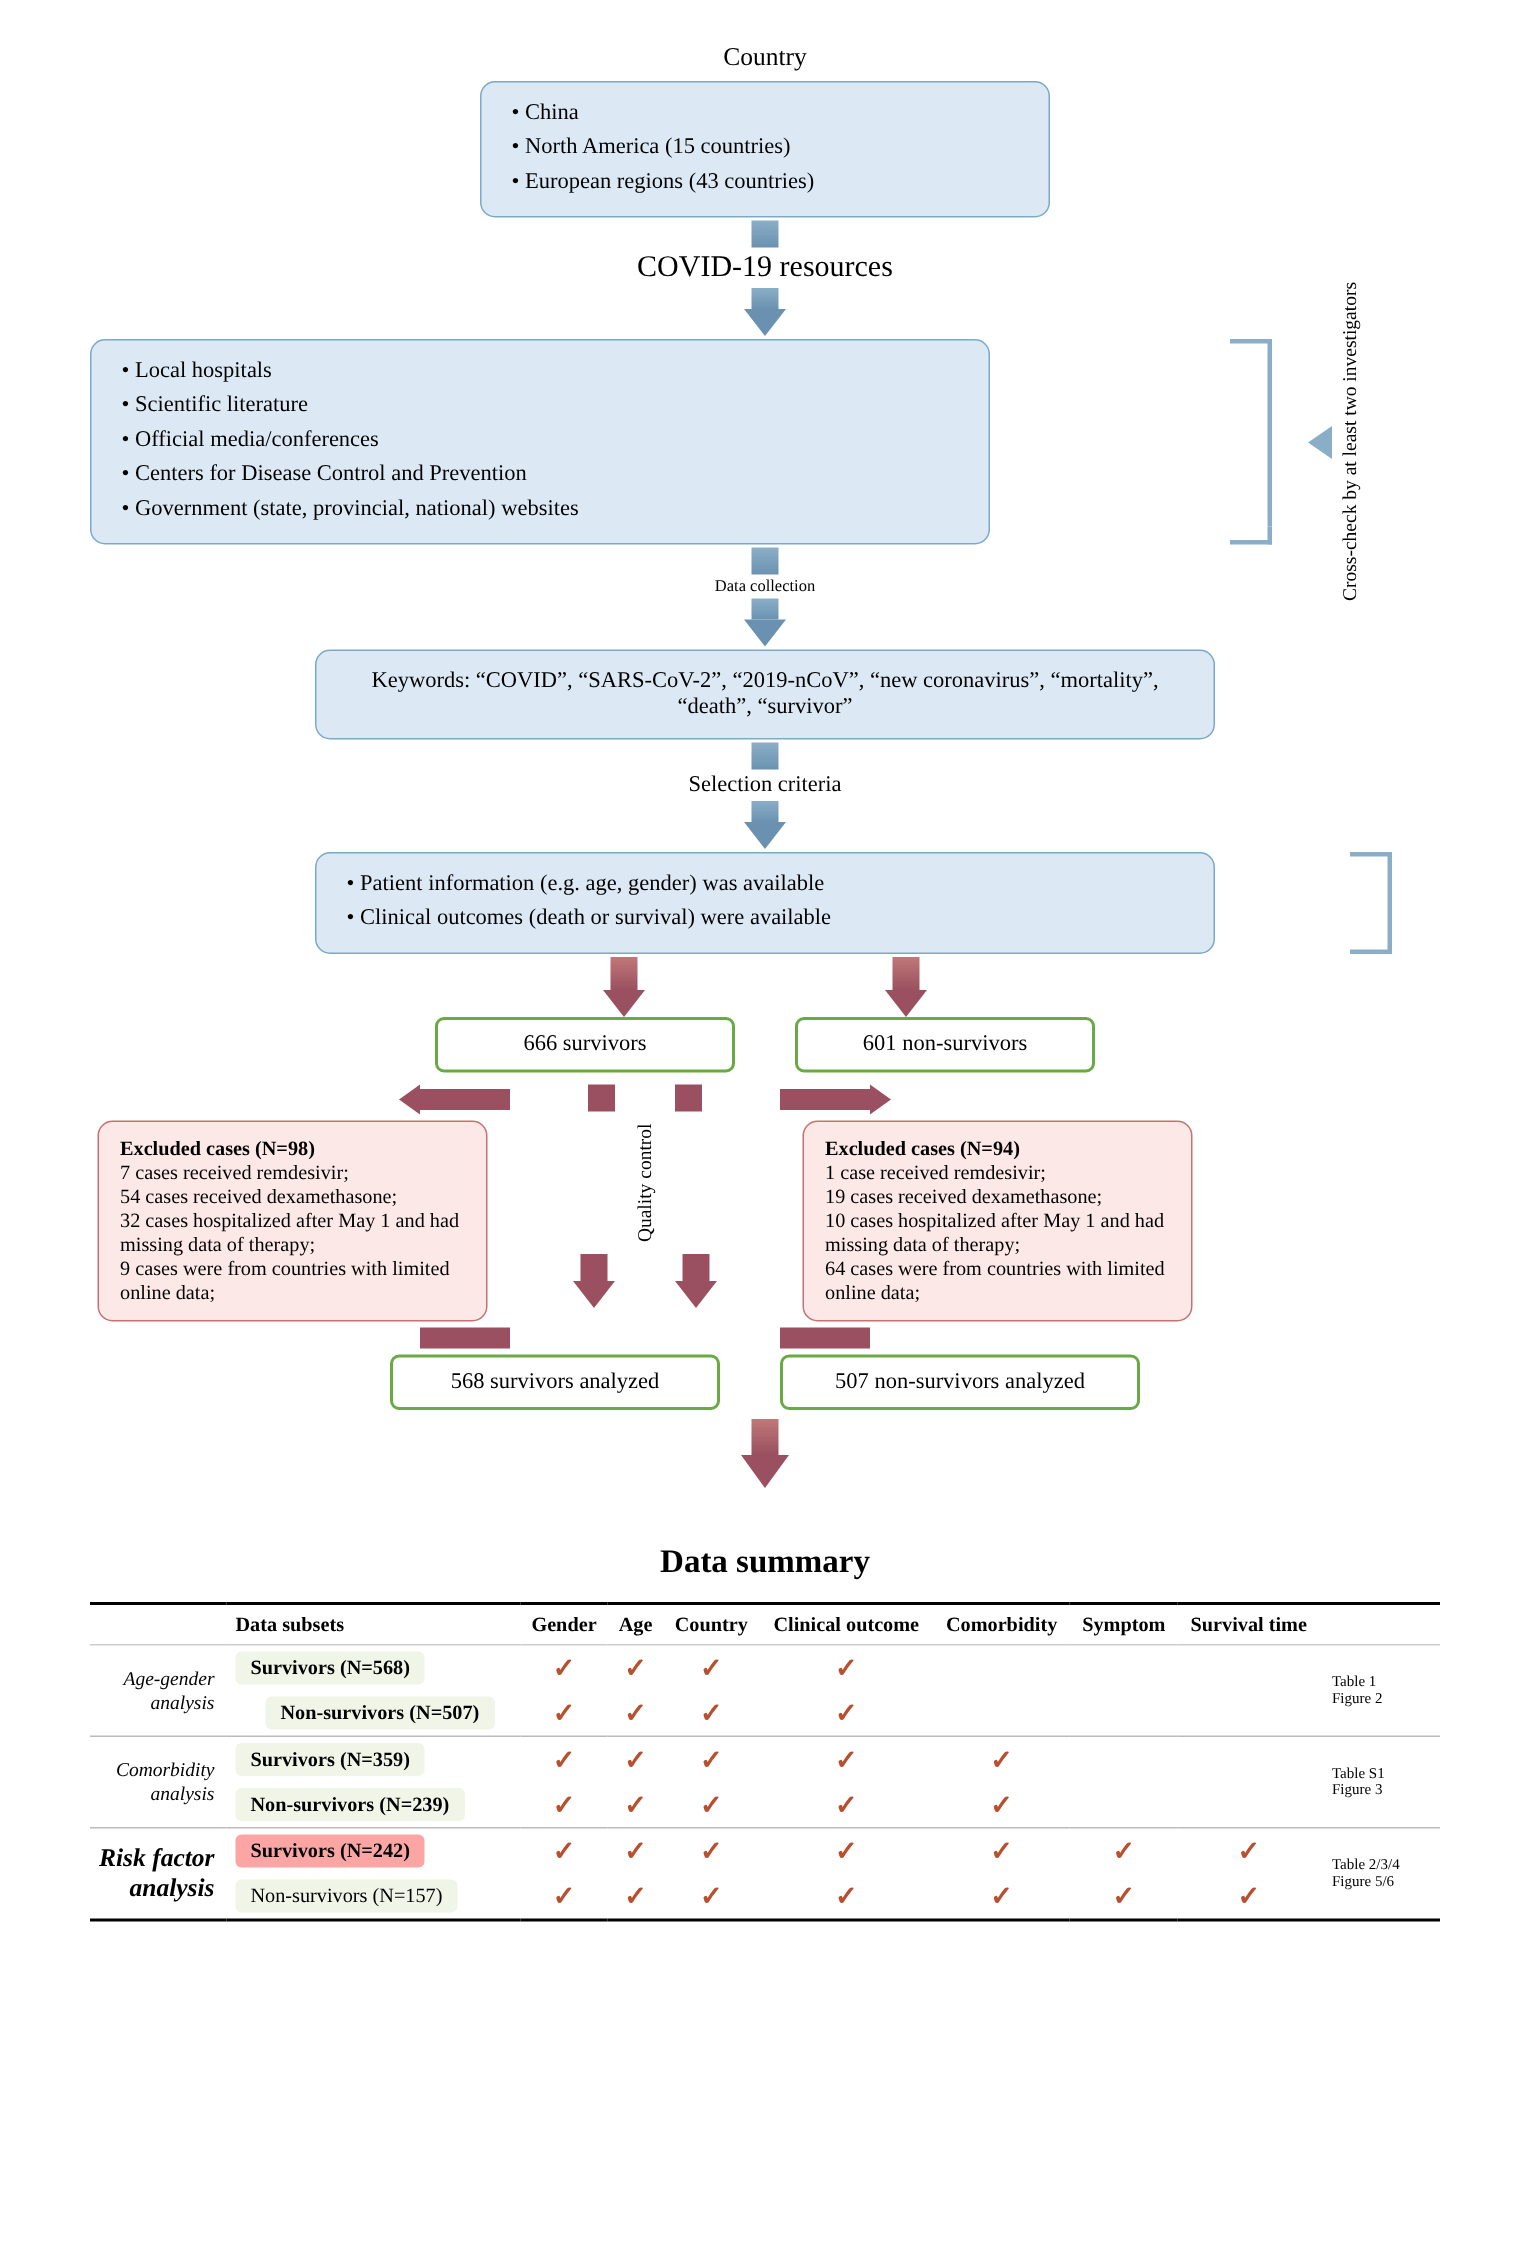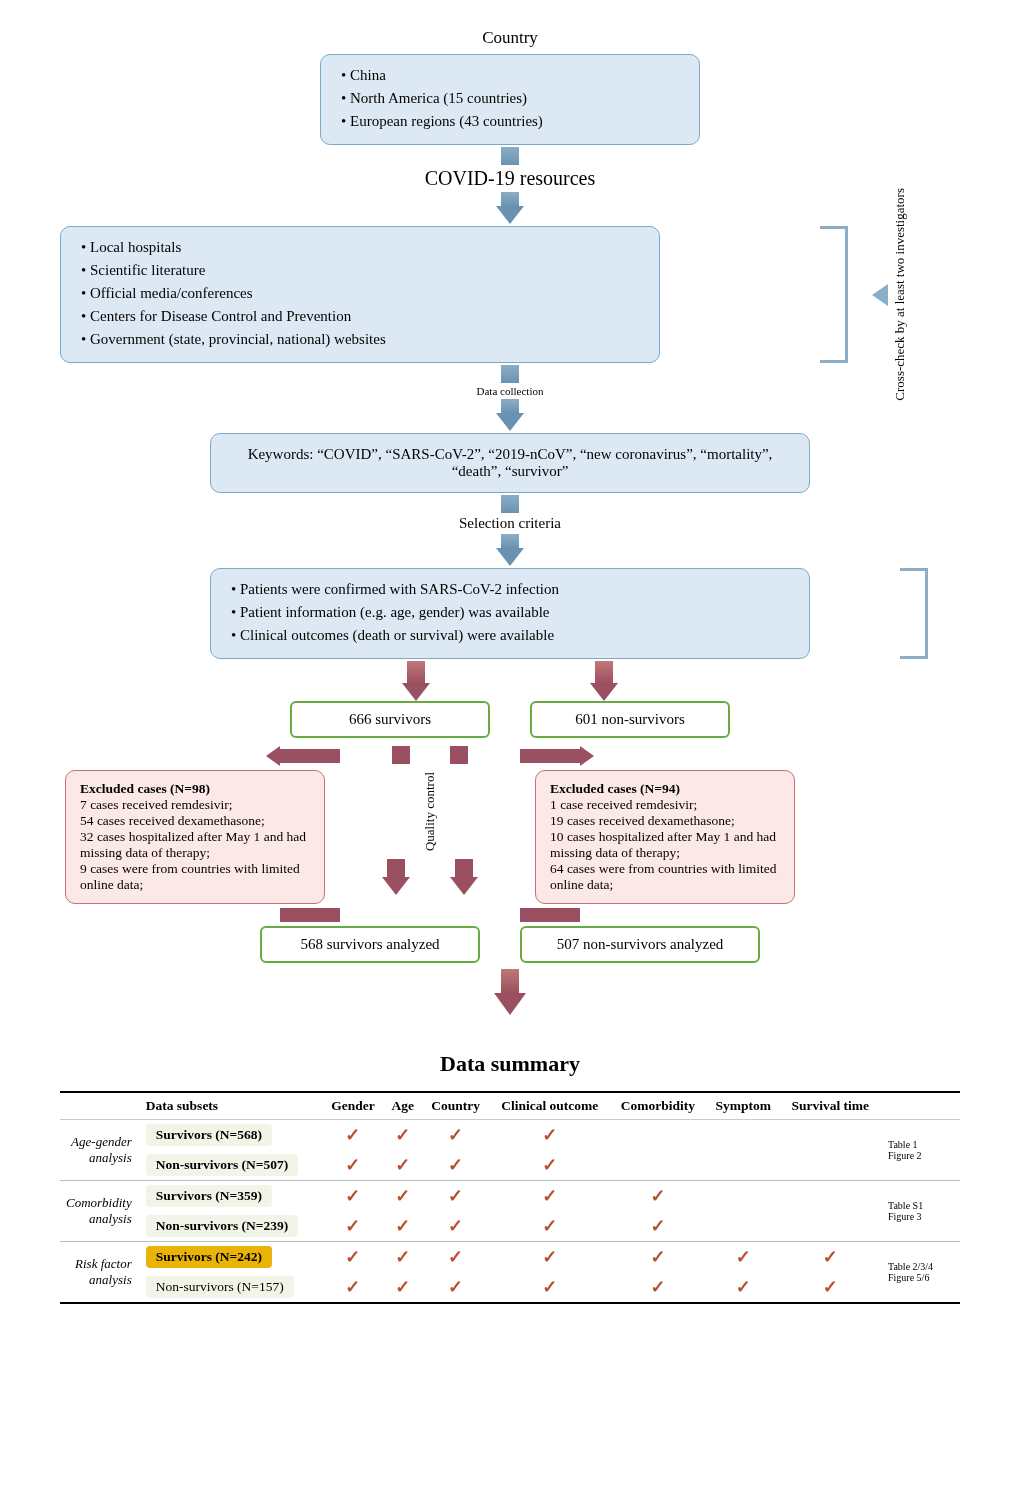--- a/index.html
+++ b/index.html
@@ -237,21 +237,20 @@
     <div style="width:18px; height:18px; background: linear-gradient(to bottom, #8baec8, #6a92b0);"></div>
     <div style="font-size:15px; margin: 2px 0;">Selection criteria</div>
     <div style="width:18px; height:14px; background: linear-gradient(to bottom, #8baec8, #6a92b0);"></div>
     <div style="width:0; height:0; border-left:14px solid transparent; border-right:14px solid transparent; border-top:18px solid #6a92b0;"></div>
   </div>
 
   <div style="display:flex; align-items:stretch; width:900px; justify-content:center; position:relative;">
     <div style="flex:1; display:flex; justify-content:center;">
       <div class="box-blue selection-box">
         <ul class="bullet-list">
-          <li>Patients were confirmed with SARS-CoV-2 infection</li>
           <li>Patient information (e.g. age, gender) was available</li>
           <li>Clinical outcomes (death or survival) were available</li>
         </ul>
       </div>
     </div>
 
     <div style="position:absolute; right: 0; top:0; bottom:0; display:flex; align-items:stretch; width:60px;">
       <div style="display:flex; flex-direction:column; align-items:flex-start; width:28px;">
         <div style="height:12px; width:28px; border-top:3px solid #8baec8; border-right:3px solid #8baec8;"></div>
         <div style="flex:1; width:3px; background:#8baec8; margin-left:25px;"></div>
@@ -384,21 +383,21 @@
             <td style="text-align: center; border-top: 1px solid rgb(187, 187, 187);"><span class="checkmark">✓</span></td>
             <td style="text-align: center; border-top: 1px solid rgb(187, 187, 187);"><span class="checkmark">✓</span></td>
             <td style="text-align: center; border-top: 1px solid rgb(187, 187, 187);"><span class="checkmark">✓</span></td>
             <td style="text-align: center; border-top: 1px solid rgb(187, 187, 187);"><span class="checkmark">✓</span></td>
             <td style="text-align: center; border-top: 1px solid rgb(187, 187, 187);"></td>
             <td style="text-align: center; border-top: 1px solid rgb(187, 187, 187);"></td>
             <td style="text-align: center; border-top: 1px solid rgb(187, 187, 187);"></td>
             <td rowspan="2" class="ref-label" style="border-top: 1px solid rgb(187, 187, 187);">Table 1<br>Figure 2</td>
           </tr>
           <tr>
-            <td class="left-td"><span style="background: rgb(240, 245, 232); border-radius: 4px; font-weight: bold; padding: 3px 10px; display: inline-block; white-space: nowrap;">Non-survivors (N=507)</span></td>
+            <td class="left-td"><span style="background: rgb(240, 245, 232); border-radius: 4px; font-weight: bold; padding: 3px 10px; display: inline-block; white-space: nowrap; margin-left: 20px;">Non-survivors (N=507)</span></td>
             <td style="text-align: center;"><span class="checkmark">✓</span></td>
             <td style="text-align: center;"><span class="checkmark">✓</span></td>
             <td style="text-align: center;"><span class="checkmark">✓</span></td>
             <td style="text-align: center;"><span class="checkmark">✓</span></td>
             <td style="text-align: center;"></td>
             <td style="text-align: center;"></td>
             <td style="text-align: center;"></td>
           </tr>
           <tr style="border-top: 1.5px solid rgb(187, 187, 187);">
             <td rowspan="2" class="row-group-label" style="font-style: italic; font-size: 13px;">Comorbidity<br>analysis</td>
@@ -416,22 +415,22 @@
             <td class="left-td"><span style="background: rgb(240, 245, 232); border-radius: 4px; font-weight: bold; padding: 3px 10px; display: inline-block; white-space: nowrap;">Non-survivors (N=239)</span></td>
             <td style="text-align: center;"><span class="checkmark">✓</span></td>
             <td style="text-align: center;"><span class="checkmark">✓</span></td>
             <td style="text-align: center;"><span class="checkmark">✓</span></td>
             <td style="text-align: center;"><span class="checkmark">✓</span></td>
             <td style="text-align: center;"><span class="checkmark">✓</span></td>
             <td style="text-align: center;"></td>
             <td style="text-align: center;"></td>
           </tr>
           <tr style="border-top: 1.5px solid rgb(187, 187, 187);">
-            <td rowspan="2" class="row-group-label" style="font-style: italic; font-size: 13px;">Risk factor<br>analysis</td>
-            <td class="left-td"><span style="background: #eab308; border-radius: 4px; font-weight: bold; padding: 3px 10px; display: inline-block; white-space: nowrap;">Survivors (N=242)</span></td>
+            <td rowspan="2" class="row-group-label" style="font-style: italic; font-size: 17px; font-weight: bold;">Risk factor<br>analysis</td>
+            <td class="left-td"><span style="background: #fca5a5; border-radius: 4px; font-weight: bold; padding: 3px 10px; display: inline-block; white-space: nowrap;">Survivors (N=242)</span></td>
             <td style="text-align: center;"><span class="checkmark">✓</span></td>
             <td style="text-align: center;"><span class="checkmark">✓</span></td>
             <td style="text-align: center;"><span class="checkmark">✓</span></td>
             <td style="text-align: center;"><span class="checkmark">✓</span></td>
             <td style="text-align: center;"><span class="checkmark">✓</span></td>
             <td style="text-align: center;"><span class="checkmark">✓</span></td>
             <td style="text-align: center;"><span class="checkmark">✓</span></td>
             <td rowspan="2" class="ref-label">Table 2/3/4<br>Figure 5/6</td>
           </tr>
           <tr style="border-bottom: 2px solid rgb(0, 0, 0);">

